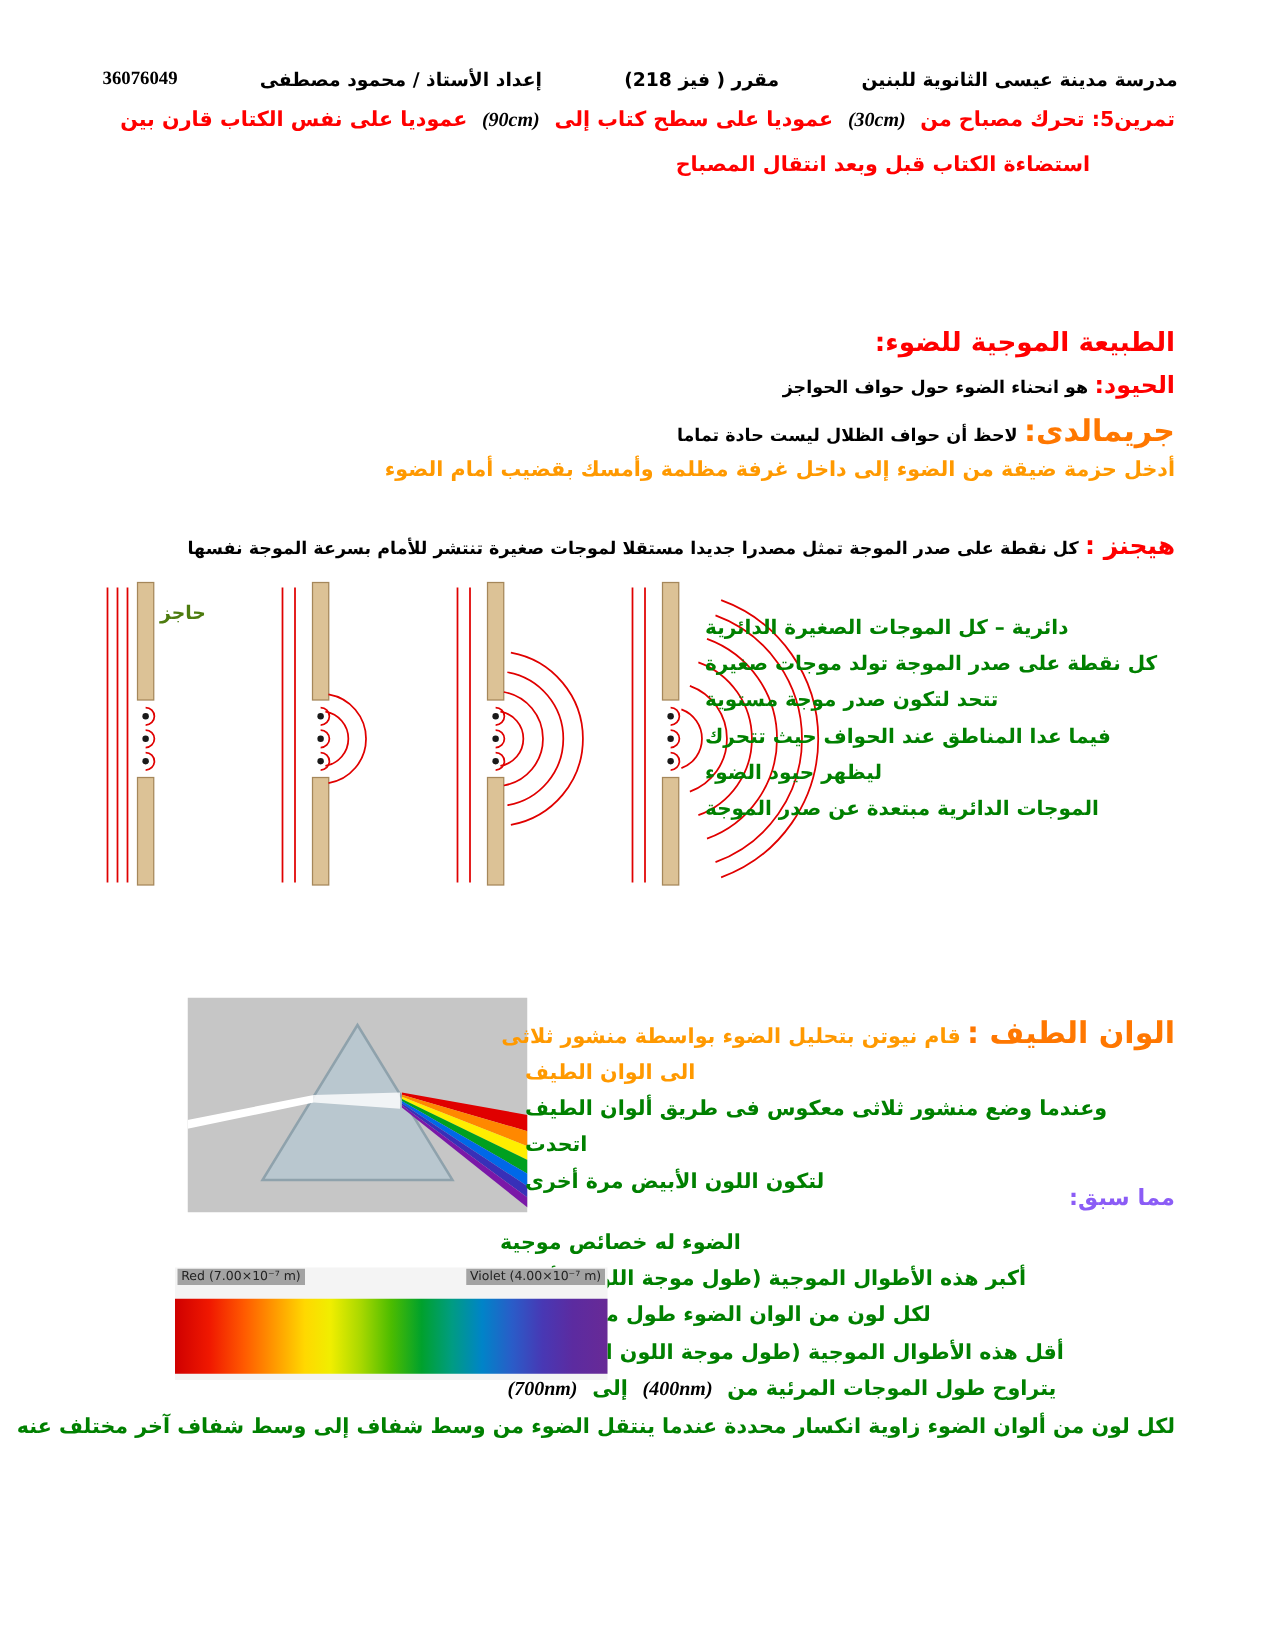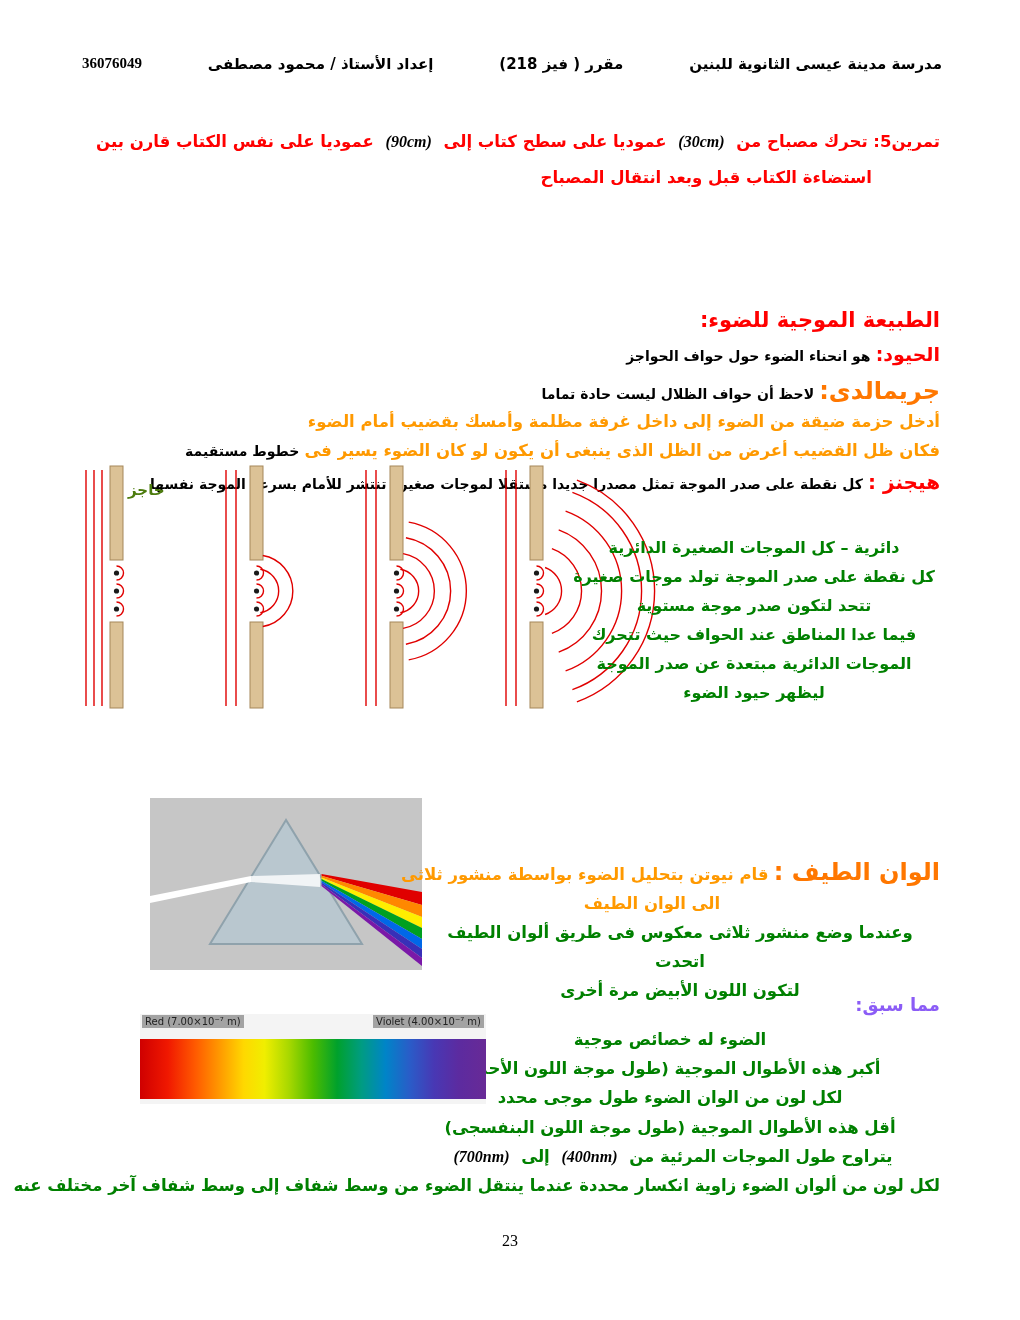--- a/index.html
+++ b/index.html
@@ -1,20 +1,20 @@
 <!DOCTYPE html>
 <html lang="ar"><head>
 <meta charset="utf-8">
 <style>
   * { margin:0; padding:0; box-sizing:border-box; }
   html,body { background:#9a9a9a; }
   body { font-family:"DejaVu Sans", sans-serif; }
   .page { position:relative; width:1020px; height:1320px; background:#ffffff; margin:0 auto; overflow:hidden; }
   .abs { position:absolute; }
-  .rtl { direction:rtl; text-align:center;margin-top:46px; }
+  .rtl { direction:rtl; text-align:left; }
   .nowrap { white-space:nowrap; }
 
   .header { position:absolute; top:55px; left:82px; right:78px; display:flex; justify-content:space-between;
             direction:rtl; font-weight:bold; font-size:15px; color:#000; }
   .serif { font-family:"Liberation Serif", serif; }
 
   .red-line { color:#ff0000; font-weight:bold; font-size:16.5px; }
   .ex1 { top:86px; right:80px; white-space:nowrap; }
   .ex2 { top:122px; right:148px; }
 
@@ -96,24 +96,20 @@
     <span class="black-b">هو انحناء الضوء حول حواف الحواجز</span>
   </div>
 
   <div class="abs rtl l-grimaldi nowrap">
     <span class="lbl-orange">جريمالدى:</span>
     <span class="black-b">لاحظ أن حواف الظلال ليست حادة تماما</span>
   </div>
 
   <div class="abs rtl orange-b l-exp1 nowrap">أدخل حزمة ضيقة من الضوء إلى داخل غرفة مظلمة وأمسك بقضيب أمام الضوء</div>
 
-  <div class="abs rtl l-exp2 nowrap">
-    <span class="orange-b">فكان ظل القضيب أعرض من الظل الذى ينبغى أن يكون لو كان الضوء يسير فى</span>
-    <span class="black-b">خطوط مستقيمة</span>
-  </div>
 
   <div class="abs rtl l-huygens">
     <span class="lbl-red big">هيجنز :</span>
     <span class="black-b">كل نقطة على صدر الموجة تمثل مصدرا جديدا مستقلا لموجات صغيرة تنتشر للأمام بسرعة الموجة نفسها</span>
   </div>
 
   <svg class="abs diagrams" width="590" height="265" viewBox="0 0 590 265">
     <g>
       <line class="wf" x1="8" y1="14" x2="8" y2="250"></line>
       <line class="wf" x1="16" y1="14" x2="16" y2="250"></line>
@@ -176,22 +172,22 @@
       <path class="wf" d="M498.9 24.1 A118 118 0 0 1 498.9 245.9"></path>
     </g>
   </svg>
   <div class="abs barrier-label">حاجز</div>
 
   <div class="abs rtl caption">
     <div>دائرية – كل الموجات الصغيرة الدائرية</div>
     <div>كل نقطة على صدر الموجة تولد موجات صغيرة</div>
     <div>تتحد لتكون صدر موجة مستوية</div>
     <div>فيما عدا المناطق عند الحواف حيث تتحرك</div>
+    <div>ليظهر حيود الضوء</div>
     <div>الموجات الدائرية مبتعدة عن صدر الموجة</div>
-    <div>ليظهر حيود الضوء</div>
   </div>
 
   <div class="abs prism-wrap">
     <svg width="272" height="172" viewBox="0 0 272 172">
       <rect width="272" height="172" fill="#c6c6c6"></rect>
       <polygon points="136,22 60,146 212,146" fill="#b9c7cf" stroke="#8fa2ac" stroke-width="2"></polygon>
       <polygon points="0,98 0,105 101,84 101,78" fill="#ffffff"></polygon>
       <polygon points="101,78 101,84 170,89 170,76" fill="#ffffff" opacity="0.8"></polygon>
       <g>
         <polygon points="171.5,76 272,94 272,107 171.5,77.7" fill="#e00000"></polygon>
@@ -230,15 +226,14 @@
     </div>
     <div class="nowrap">لكل لون من ألوان الضوء زاوية انكسار محددة عندما ينتقل الضوء من وسط شفاف إلى وسط شفاف آخر مختلف عنه</div>
   </div>
 
   <div class="abs spectrum-figure">
     <span class="chip chip-left">Red (7.00×10⁻⁷ m)</span>
     <span class="chip chip-right">Violet (4.00×10⁻⁷ m)</span>
     <div class="spec-bar"></div>
   </div>
 
-  <div class="abs footer">23</div>
 
 </div>
 
 </body></html>

